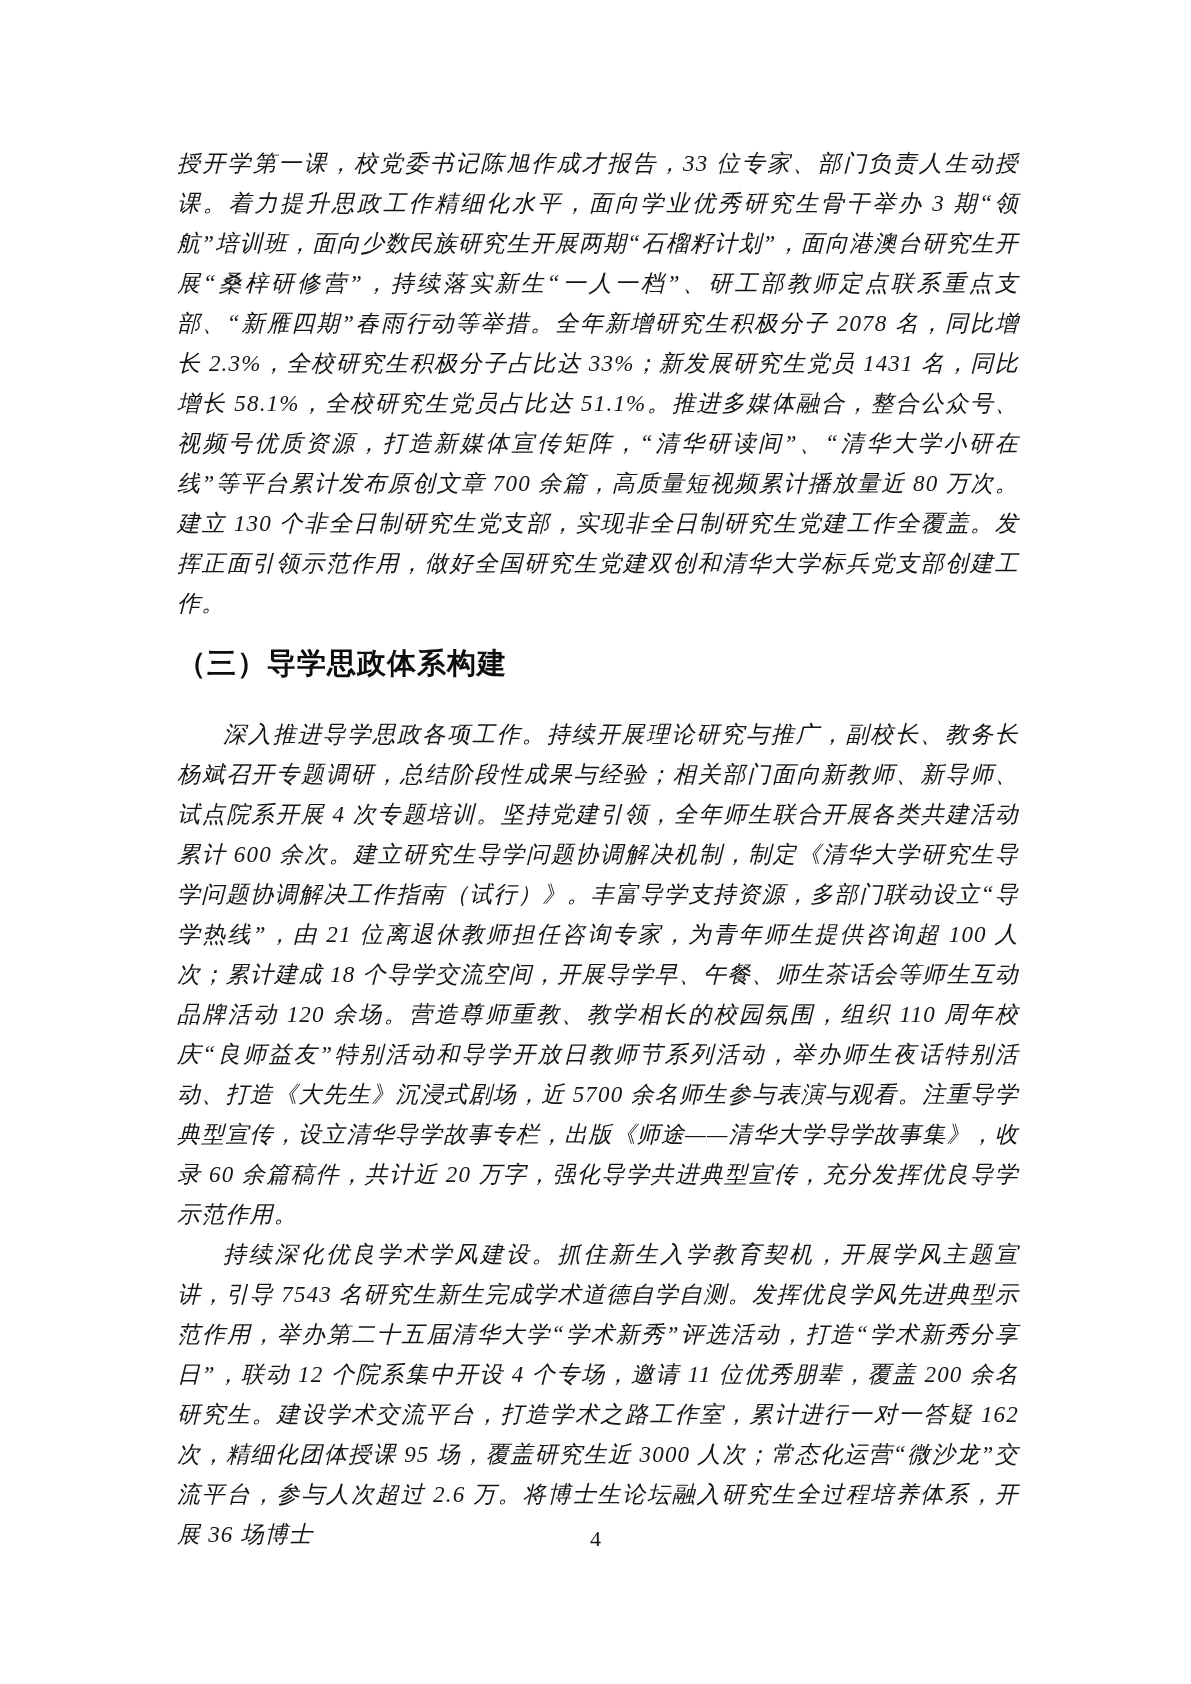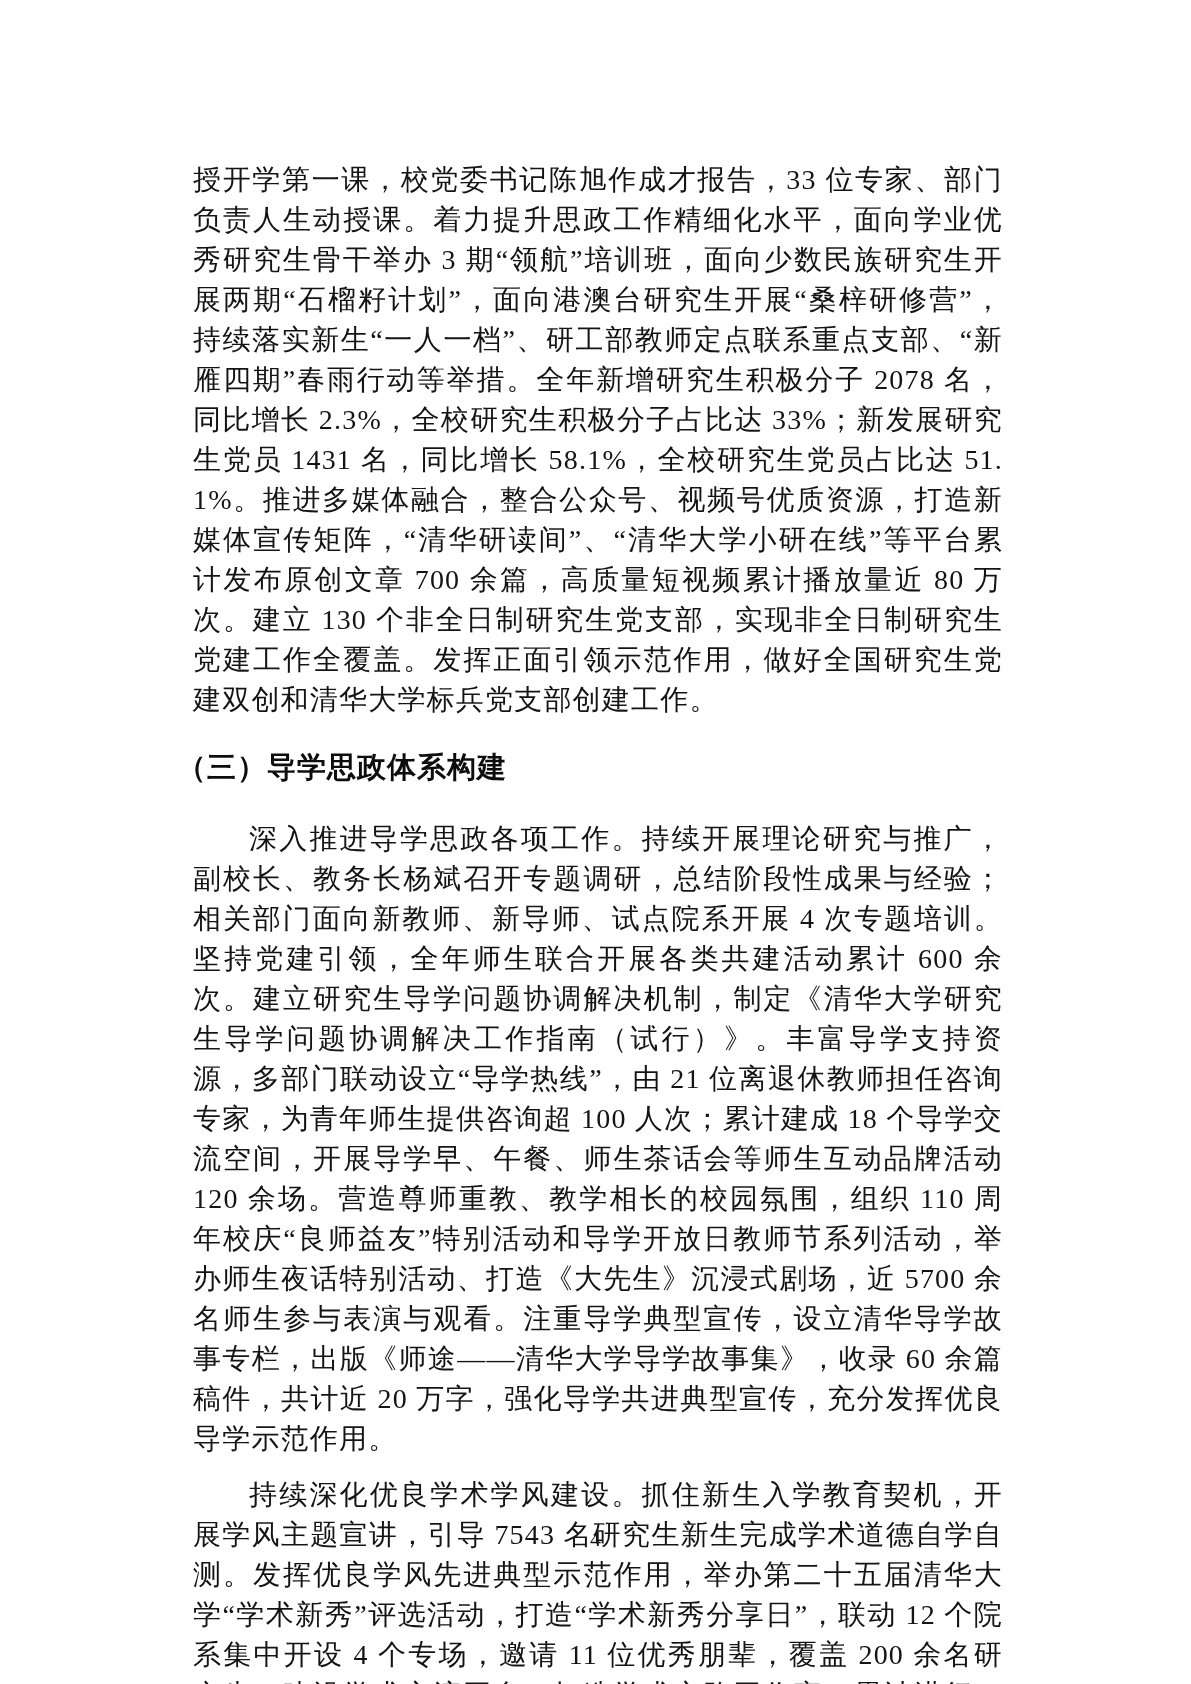--- a/index.html
+++ b/index.html
@@ -16,42 +16,43 @@
     font-family: "Liberation Serif", "DejaVu Serif", serif;
     color: #141414;
   }
   .content {
     position: absolute;
     left: 177px;
     top: 144px;
     width: 842px;
   }
   .para {
-    margin: 16px;
-    font-size: 28px;
+    margin: 0;
+    font-size: 23px;
     line-height: 40px;
     letter-spacing: 1.2px;
     text-align: justify;
     text-justify: inter-ideograph;
     word-break: break-all;
+    font-style: italic;
   }
   .para.indent {
     text-indent: 2em;
   }
   .heading {
     margin: 0;
     font-family: "Liberation Sans", "DejaVu Sans", sans-serif;
     font-weight: bold;
     font-size: 29px;
     line-height: 41px;
     letter-spacing: 1px;
     color: #0d0d0d;
   }
   .heading-3 {
-    margin-top: 27px;
+    margin-top: 19px;
     margin-bottom: 31px;
   }
   .heading-4 {
     margin-top: 17px;
     margin-bottom: 26px;
   }
   .page-number {
     position: absolute;
     top: 1526px;
     left: 0;

